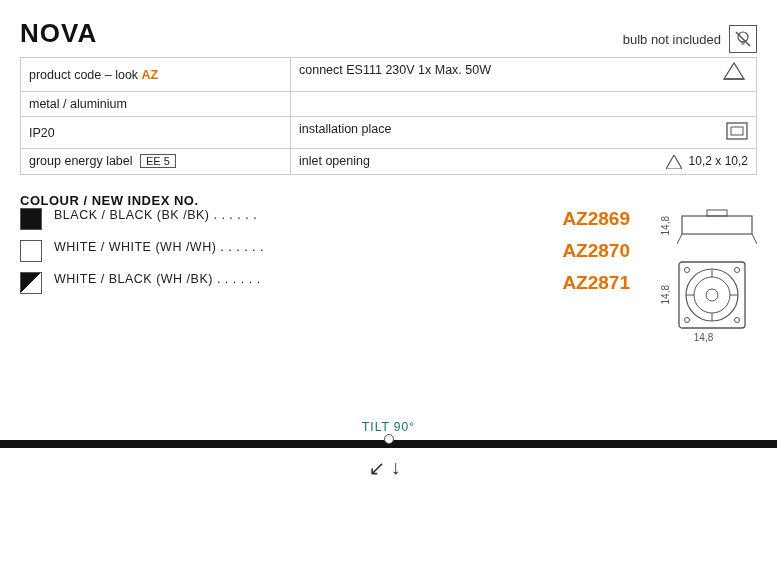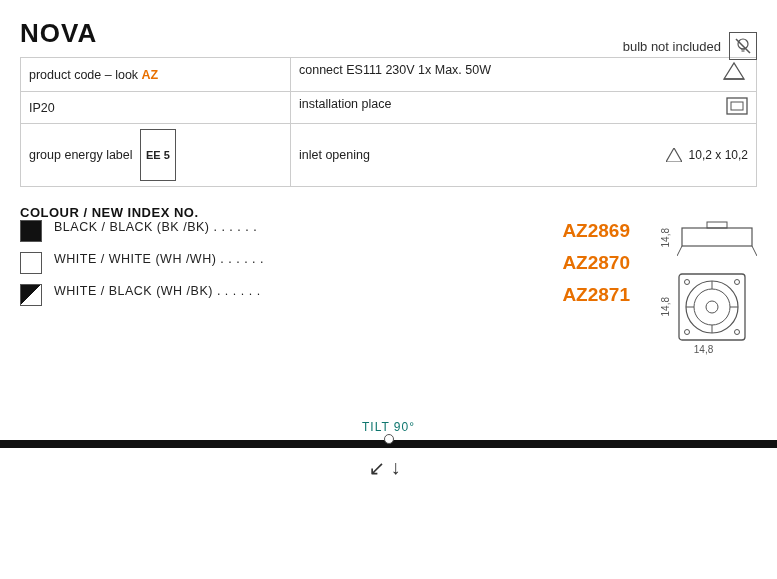--- a/index.html
+++ b/index.html
@@ -21,21 +21,21 @@
     }
     .title {
       font-size: 26px;
       font-weight: bold;
       color: #111;
       letter-spacing: 1px;
       margin-bottom: 8px;
     }
     .bulb-row {
       position: absolute;
-      top: 32px;
+      top: 25px;
       right: 20px;
       display: flex;
       align-items: center;
       gap: 8px;
       font-size: 13px;
       color: #333;
     }
     .bulb-icon {
       width: 28px;
       height: 28px;
@@ -60,24 +60,23 @@
     .spec-table .left-col {
       width: 270px;
     }
     .spec-table .right-col {
       width: auto;
     }
     .orange { color: #e87000; font-weight: bold; }
     .energy-badge {
       display: inline-block;
       border: 1px solid #555;
-      padding: 19px 5px;
+      padding: 0 5px;
       font-size: 11px;
       margin-left: 4px;
-      font-weight: bold;
     }
     
     .colour-section {
       margin-top: 18px;
     }
     .colour-title {
       font-size: 13px;
       font-weight: bold;
       letter-spacing: 0.5px;
       color: #111;
@@ -181,20 +180,24 @@
         <span>connect ES111 230V 1x Max. 50W</span>
         <span style="float:right; margin-top:-2px;">
           <svg width="28" height="22" viewBox="0 0 28 22" fill="none" xmlns="http://www.w3.org/2000/svg">
             <polygon points="4,18 14,2 24,18" stroke="#555" stroke-width="1.3" fill="none"></polygon>
             <line x1="4" y1="18" x2="24" y2="18" stroke="#555" stroke-width="1.3"></line>
           </svg>
         </span>
       </td>
     </tr>
     <tr>
+      <td class="left-col">metal / aluminium</td>
+      <td class="right-col"></td>
+    </tr>
+    <tr>
       <td class="left-col">IP20</td>
       <td class="right-col">
         <span>installation place</span>
         <span style="float:right;">
           <svg width="22" height="18" viewBox="0 0 22 18" fill="none" xmlns="http://www.w3.org/2000/svg">
             <rect x="1" y="1" width="20" height="16" stroke="#555" stroke-width="1.3" fill="none"></rect>
             <rect x="5" y="5" width="12" height="8" stroke="#555" stroke-width="1" fill="none"></rect>
           </svg>
         </span>
       </td>

